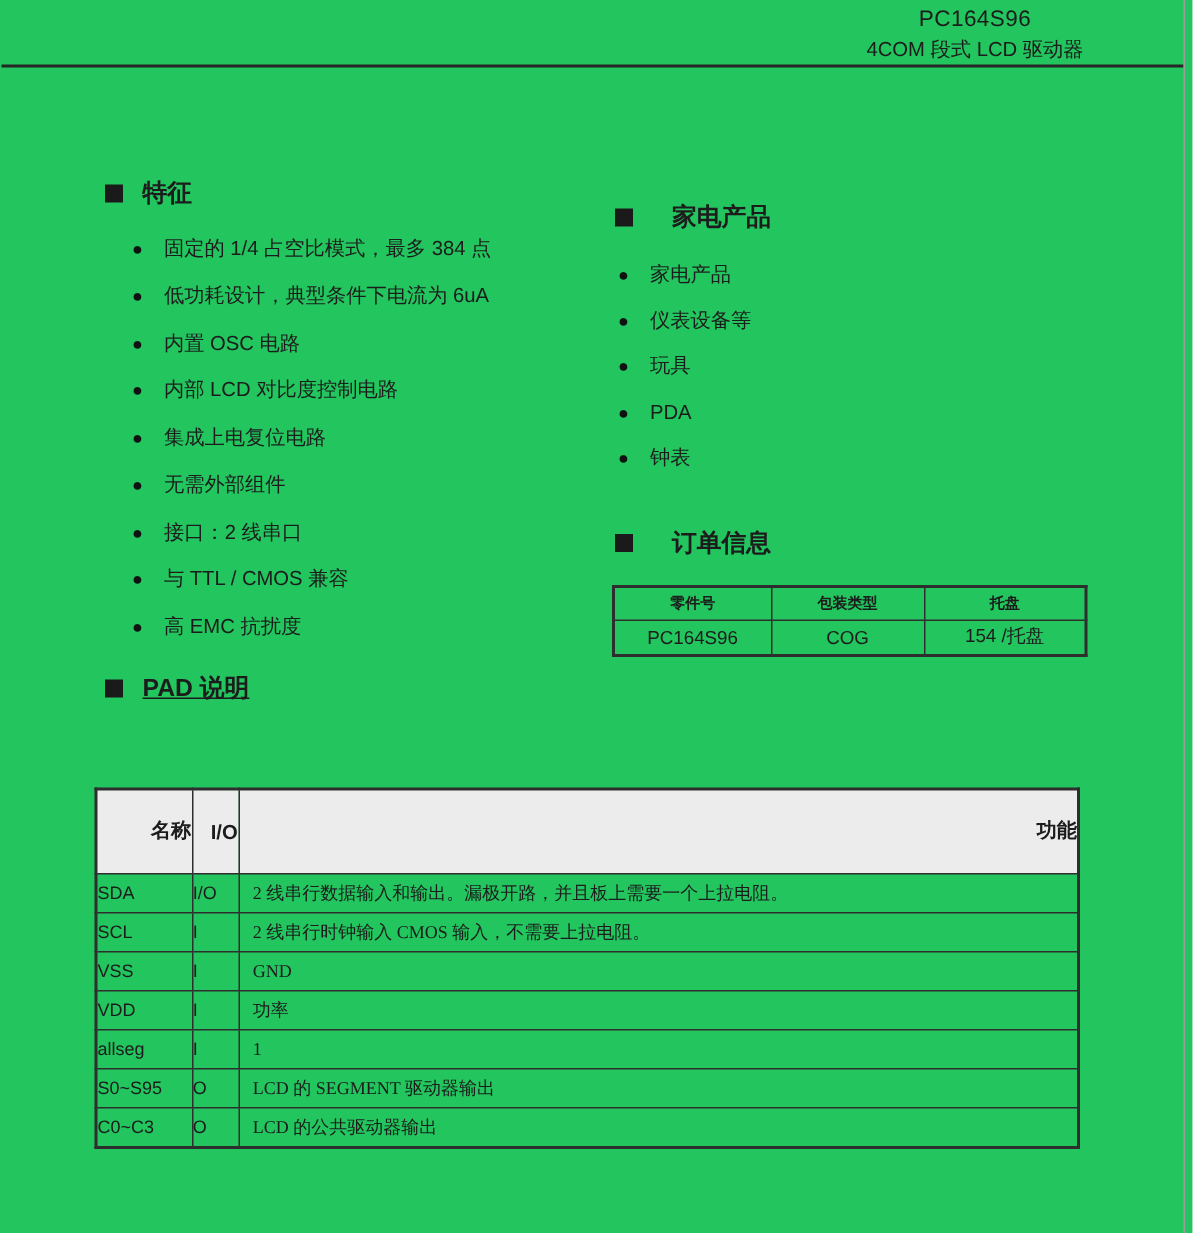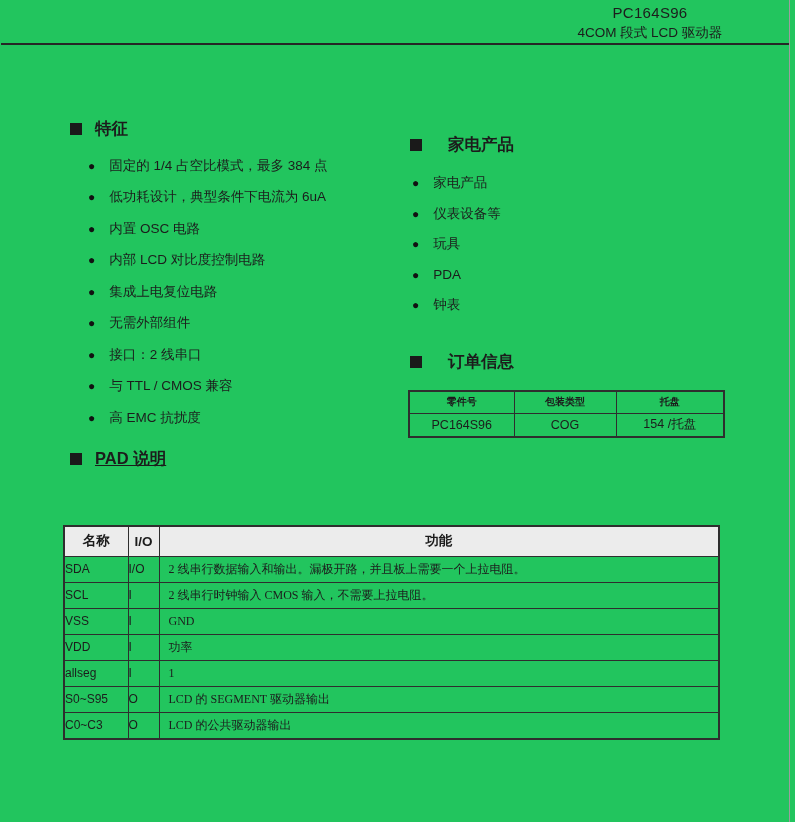--- a/index.html
+++ b/index.html
@@ -111,24 +111,24 @@
     top: 525px;
     left: 63px;
     width: 655px;
     border: 2px solid #2e2e2e;
   }
   .pad-table th, .pad-table td {
     border: 1px solid #2e2e2e;
     vertical-align: middle;
   }
   .pad-table th {
-    height: 30px;
+    height: 56px;
     background: #ececec;
     font-size: 13.5px;
-    text-align: center;
+    text-align: right;
   }
   .pad-table td { height: 25px; text-align: left; font-size: 12px; }
   .pad-table td.fn {
     text-align: left;
     padding: 2px 9px;
     line-height: 21px;
     font-family: Liberation Serif, serif;
   }
   .pad-table tr.tall td { height: 47px; }
 </style>

